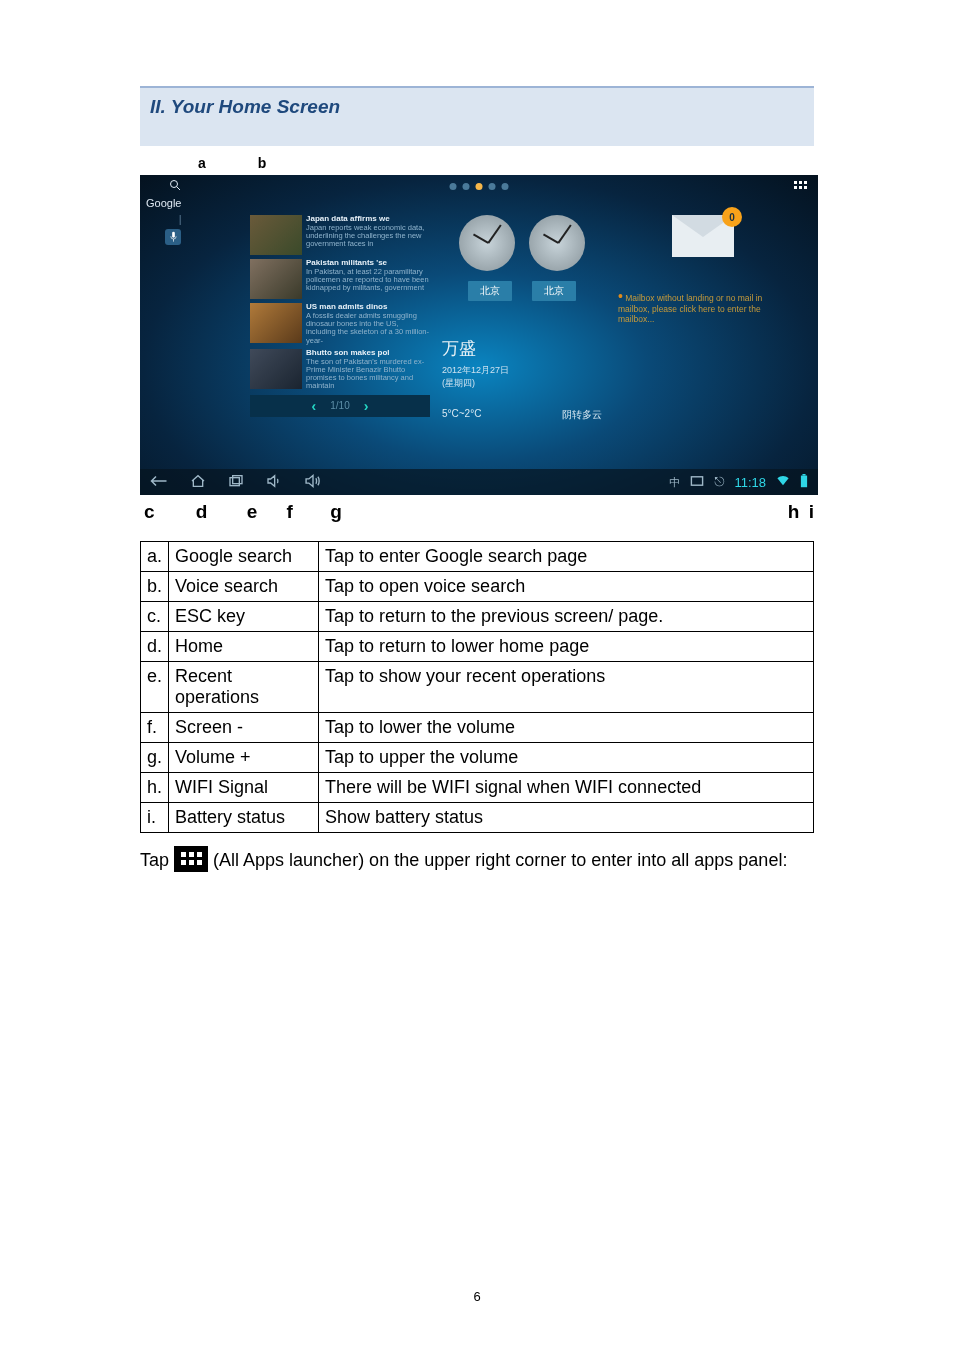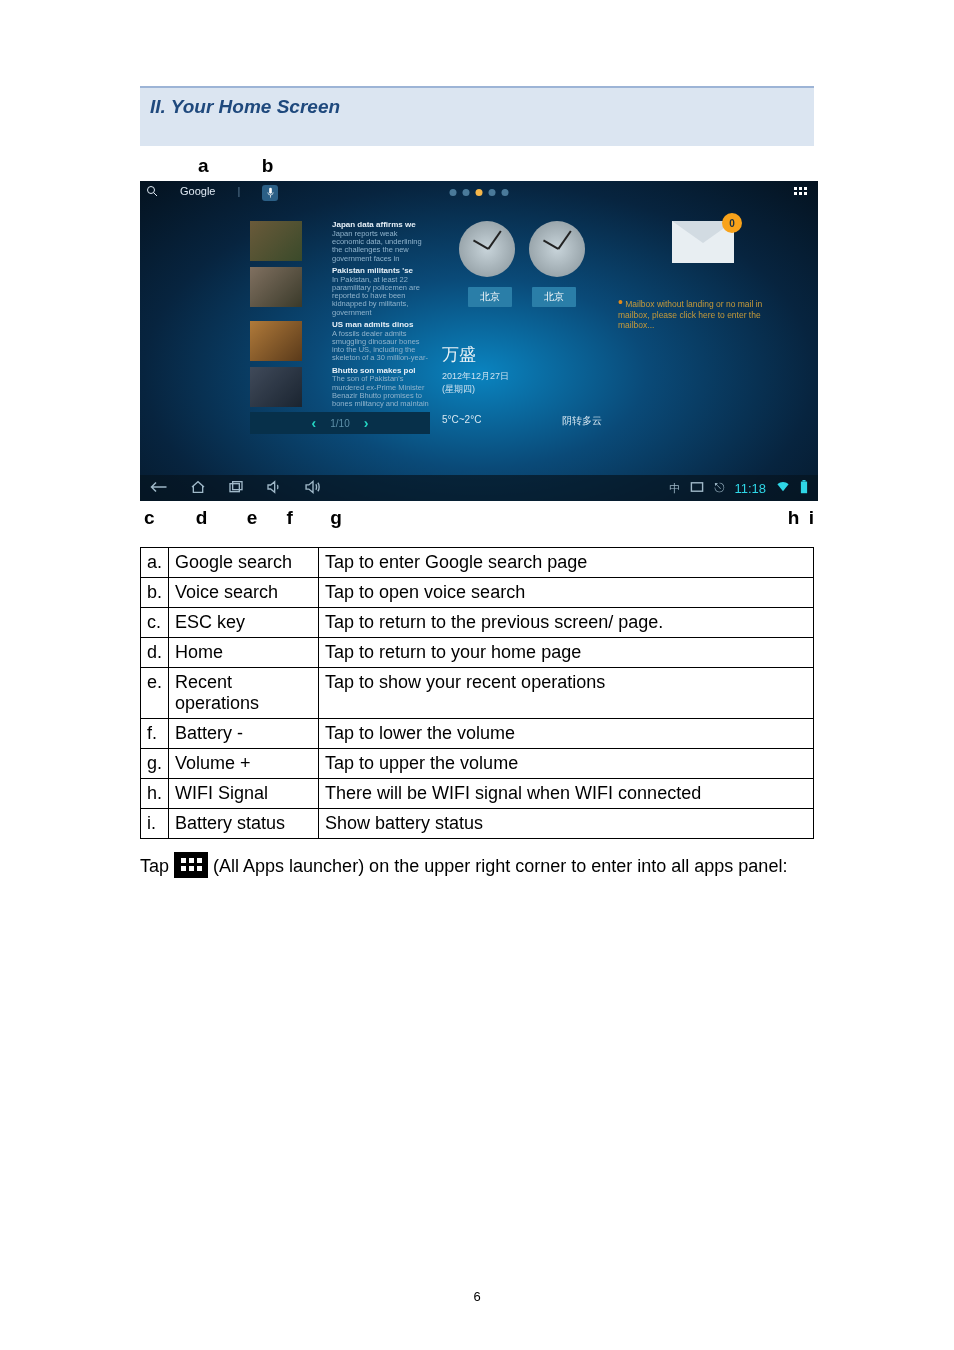--- a/index.html
+++ b/index.html
@@ -20,45 +20,45 @@
   }
   .section-header h2 {
     color: #1f497d;
     font-style: italic;
     font-weight: bold;
     font-size: 19px;
   }
   .label-row-top {
     padding: 0 0 4px 58px;
     font-weight: bold;
-    font-size: 19px;
+    font-size: 14px;
   }
   .label-row-top span { margin-right: 48px; }
   .screenshot {
     width: 678px;
     height: 320px;
     background: radial-gradient(ellipse at 50% 60%, #0a84c0 0%, #0a4a78 35%, #07243f 70%, #04121f 100%);
     position: relative;
     color: #cfe3f0;
     font-family: Arial, sans-serif;
     font-size: 9px;
     overflow: hidden;
   }
   
   .ss-top { position:absolute; top:0; left:0; right:0; height:24px; }
-  .ss-search { position:absolute; top:4px; left:6px; color:#dfe9f3; font-size:11px; display:flex; align-items:flex-start; gap:22px; }
+  .ss-search { position:absolute; top:4px; left:6px; color:#dfe9f3; font-size:11px; display:flex; align-items:flex-end; gap:4px;flex-direction:column; }
   .ss-mag { display:inline-block; }
   .ss-mic { width:16px; height:16px; background:#2b5f86; border-radius:3px; display:flex; align-items:center; justify-content:center; color:#fff; }
   .ss-dots { position:absolute; top:8px; left:50%; transform:translateX(-50%); display:flex; gap:6px; }
   .ss-dots span { width:7px; height:7px; border-radius:50%; background:#4a7a9a; }
   .ss-dots .sel { background:#f6b74a; }
   .ss-grid { position:absolute; top:6px; right:10px; color:#fff; font-size:12px; letter-spacing:1px; }
   
   .news { position:absolute; left:110px; top:40px; width:180px; }
-  .news-item { display:flex; margin-bottom:4px;gap:26px; }
+  .news-item { display:flex; margin-bottom:4px; }
   .thumb { width:52px; height:40px; background:linear-gradient(135deg,#6a5a3a,#3a4a2a); margin-right:4px; flex:0 0 auto; }
   .thumb2 { background:linear-gradient(135deg,#807060,#3a3a2a); }
   .thumb3 { background:linear-gradient(135deg,#b07a3a,#5a3a1a); }
   .thumb4 { background:linear-gradient(135deg,#404a5a,#1a2430); }
   .news-text { font-size:7.5px; line-height:1.1; color:#8fb3cc; }
   .news-text .title { color:#e6f0f8; font-weight:bold; font-size:8px; display:block; }
   .pager { background:#07304a; height:22px; display:flex; align-items:center; justify-content:center; gap:14px; margin-top:2px; }
   .pager .arr { color:#25d6c4; font-weight:bold; font-size:14px; }
   .pager .num { color:#5d8fa8; font-size:10px; }
   
@@ -314,30 +314,30 @@
           <td>Tap to open voice search</td>
         </tr>
         <tr>
           <td class="k">c.</td>
           <td class="n">ESC key</td>
           <td>Tap to return to the previous screen/ page.</td>
         </tr>
         <tr>
           <td class="k">d.</td>
           <td class="n">Home</td>
-          <td>Tap to return to your home page</td>
+          <td>Tap to return to lower home page</td>
         </tr>
         <tr>
           <td class="k">e.</td>
           <td class="n">Recent operations</td>
           <td>Tap to show your recent operations</td>
         </tr>
         <tr>
           <td class="k">f.</td>
-          <td class="n">Battery -</td>
+          <td class="n">Screen -</td>
           <td>Tap to lower the volume</td>
         </tr>
         <tr>
           <td class="k">g.</td>
           <td class="n">Volume +</td>
           <td>Tap to upper the volume</td>
         </tr>
         <tr>
           <td class="k">h.</td>
           <td class="n">WIFI Signal</td>

